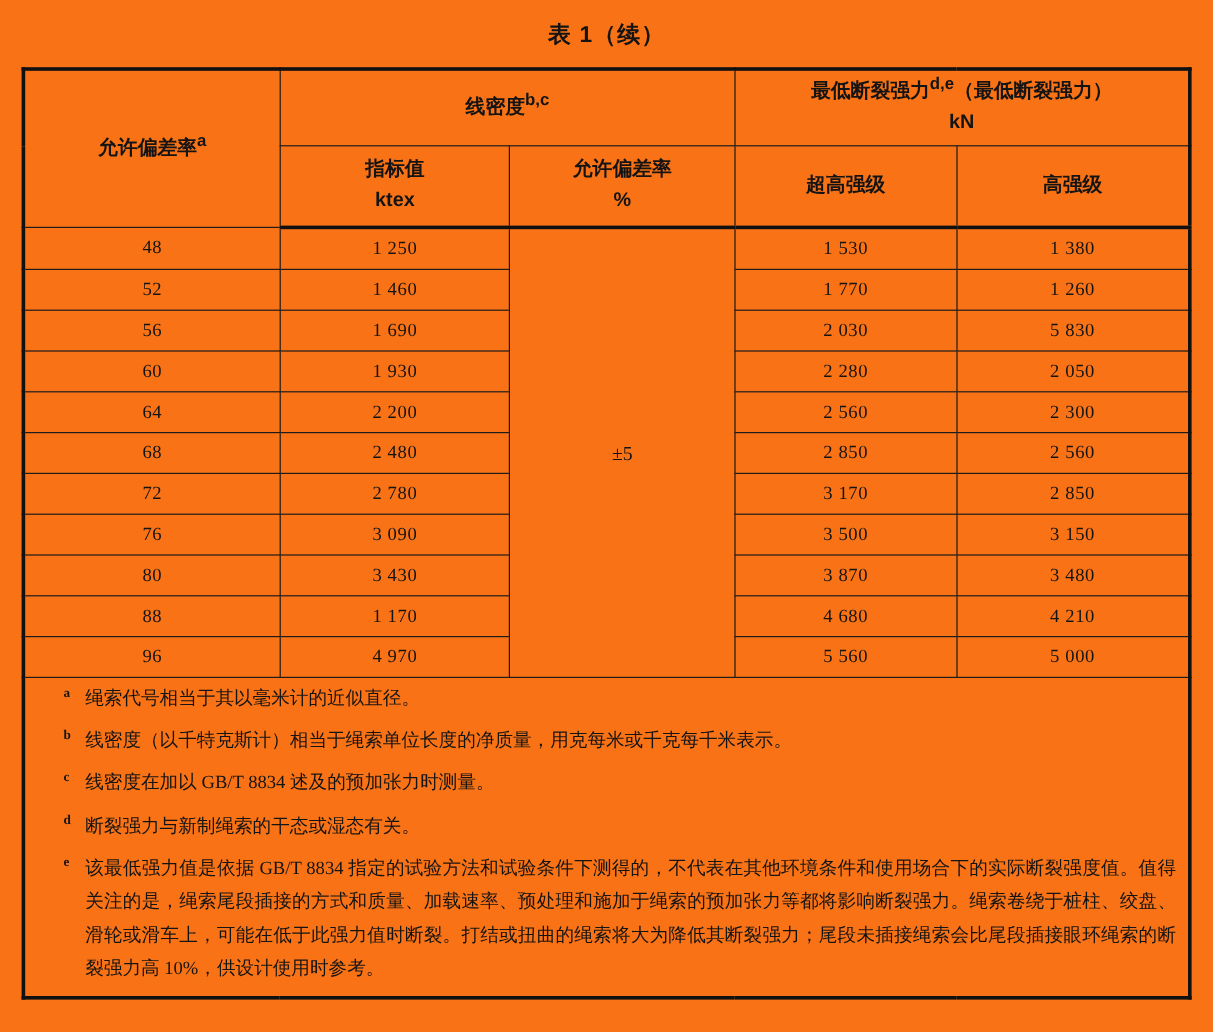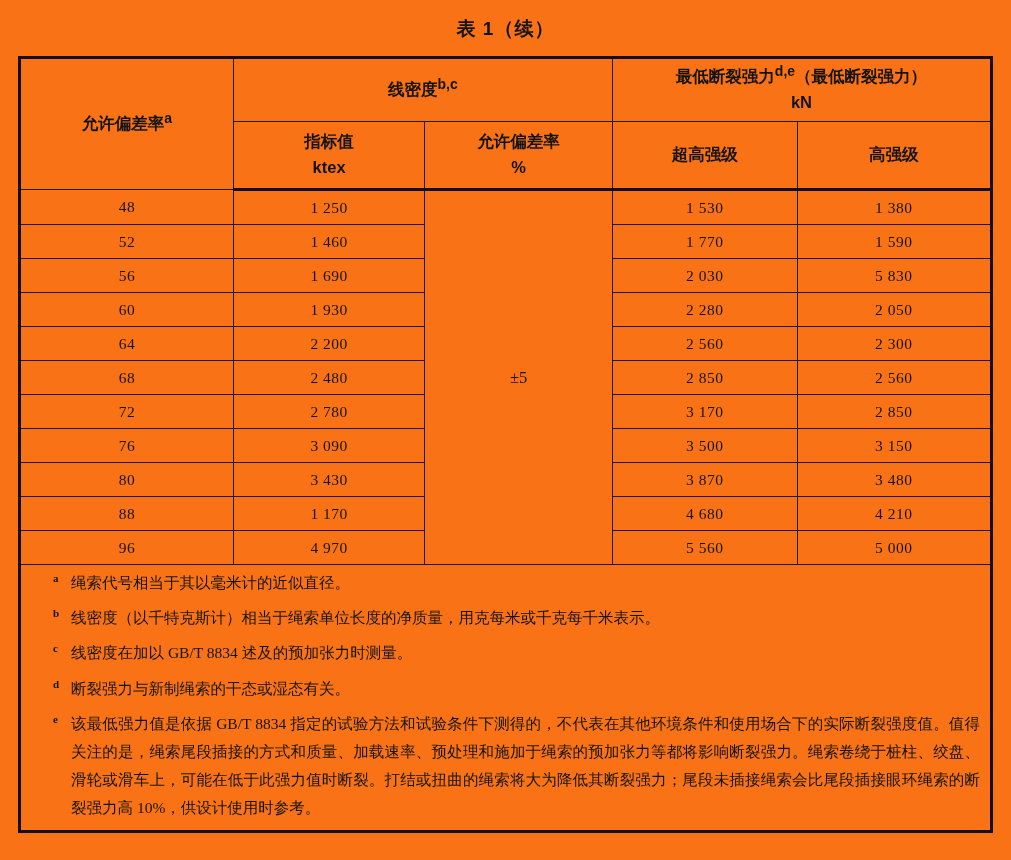--- a/index.html
+++ b/index.html
@@ -132,21 +132,21 @@
         <td>48</td>
         <td>1 250</td>
         <td rowspan="11" class="tolerance-cell">±5</td>
         <td>1 530</td>
         <td>1 380</td>
       </tr>
       <tr>
         <td>52</td>
         <td>1 460</td>
         <td>1 770</td>
-        <td>1 590</td>
+        <td>1 260</td>
       </tr>
       <tr>
         <td>56</td>
         <td>1 690</td>
         <td>2 030</td>
         <td>5 830</td>
       </tr>
       <tr>
         <td>60</td>
         <td>1 930</td>

